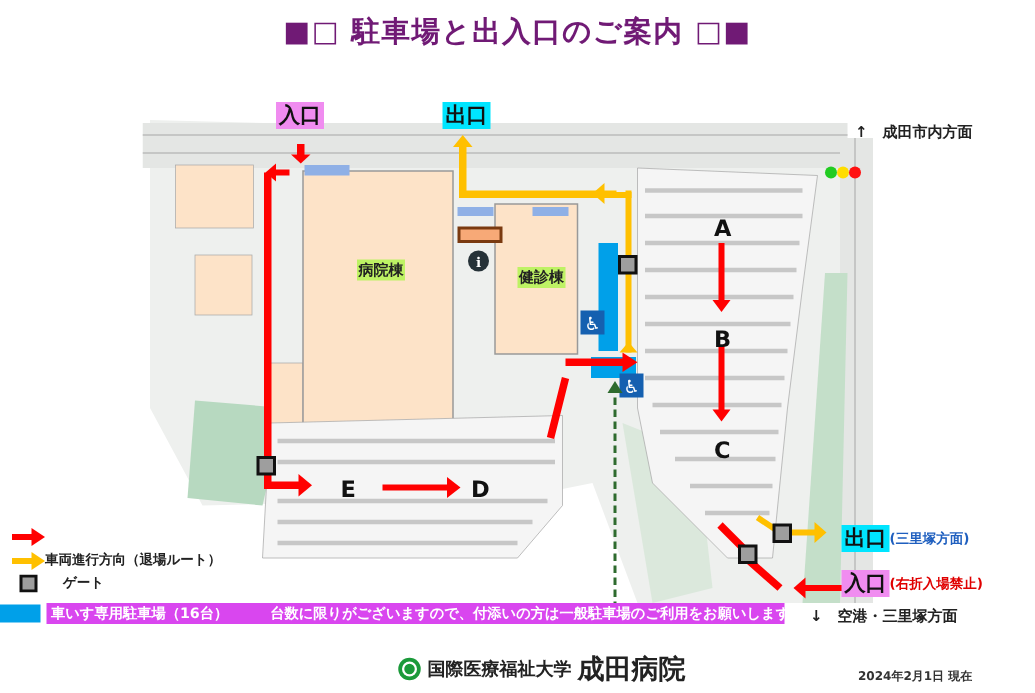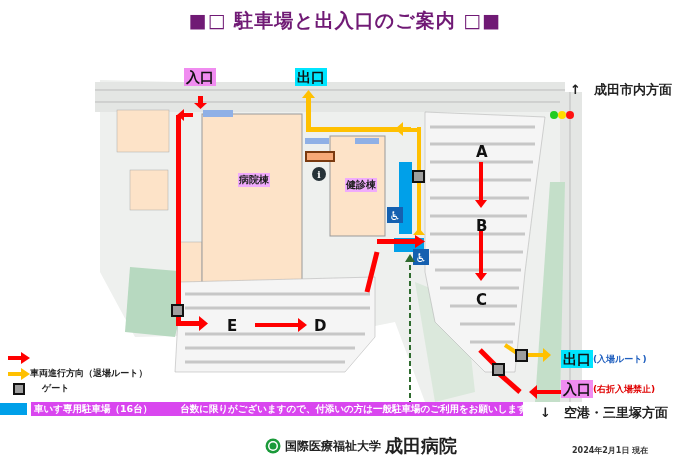--- a/index.html
+++ b/index.html
@@ -1,25 +1,25 @@
 <!DOCTYPE html>
 <html><head>
 <meta charset="utf-8">
 <style>
   * { margin:0; padding:0; box-sizing:border-box; }
   body { width:690px; height:462px; background:#ffffff; position:relative; overflow:hidden; font-family:"DejaVu Sans", sans-serif; }
   .abs { position:absolute; }
   .title { left:0; top:8px; width:690px; text-align:center; font-size:19px; font-weight:bold; color:#701a75; letter-spacing:1px; }
   .map { left:95px; top:72px; width:510px; height:330px; }
   .label-box { font-weight:bold; font-size:14px; padding:0 2px; line-height:18px; color:#111; }
-  .bldg-label { font-size:10px; font-weight:bold; background:#f0abfc; padding:0 1px; color:#222; }
+  .bldg-label { font-size:10px; font-weight:bold; background:#bef264; padding:0 1px; color:#222; }
   .letter { font-size:15px; font-weight:bold; color:#111; }
   .legend-row { left:8px; font-size:9px; font-weight:bold; color:#222; display:flex; align-items:center; }
   .green-band { left:31px; top:402px; width:492px; height:14px; background:#d946ef; color:#fff; font-size:9.5px; font-weight:bold; display:flex; align-items:center; padding-left:3px; white-space:nowrap; }
-  .dir { font-size:13px; font-weight:bold; color:#222; }
+  .dir { font-size:10px; font-weight:bold; color:#222; }
   .footer-name { left:265px; top:434px; font-size:12px; color:#222; font-weight:bold; }
   .footer-big { font-size:18px; font-weight:bold; color:#222; margin-left:4px;font-family:Liberation Mono, monospace; }
   .date { left:572px; top:445px; font-size:8px; color:#333;font-weight:bold; }
 </style>
 </head>
 <body>
 
 <div class="abs title">■□ 駐車場と出入口のご案内 □■</div>
 
 <svg class="abs map" viewBox="0 0 510 330" width="510" height="330">
@@ -154,21 +154,21 @@
 <div class="abs letter" style="left:476px;top:217px;">B</div>
 <div class="abs letter" style="left:476px;top:291px;">C</div>
 <div class="abs letter" style="left:314px;top:317px;">D</div>
 <div class="abs letter" style="left:227px;top:317px;">E</div>
 
 <div class="abs dir" style="left:570px;top:81px;">↑　成田市内方面</div>
 <div class="abs dir" style="left:540px;top:404px;">↓　空港・三里塚方面</div>
 
 <div class="abs" style="left:561px;top:350px;display:flex;align-items:center;">
   <span class="label-box" style="background:#00e5ff;">出口</span>
-  <span style="font-size:9px;color:#1f5fbf;font-weight:bold;">(入場ルート)</span>
+  <span style="font-size:9px;color:#1f5fbf;font-weight:bold;">(三里塚方面)</span>
 </div>
 <div class="abs" style="left:561px;top:380px;display:flex;align-items:center;">
   <span class="label-box" style="background:#f08cf0;">入口</span>
   <span style="font-size:9px;color:#e00000;font-weight:bold;">(右折入場禁止)</span>
 </div>
 
 <div class="abs legend-row" style="top:352px;">
   <svg width="22" height="12">
       <rect x="0" y="4" width="14" height="4" fill="#ff0000"></rect>
       <polygon points="13,0 13,12 22,6" fill="#ff0000"></polygon>

